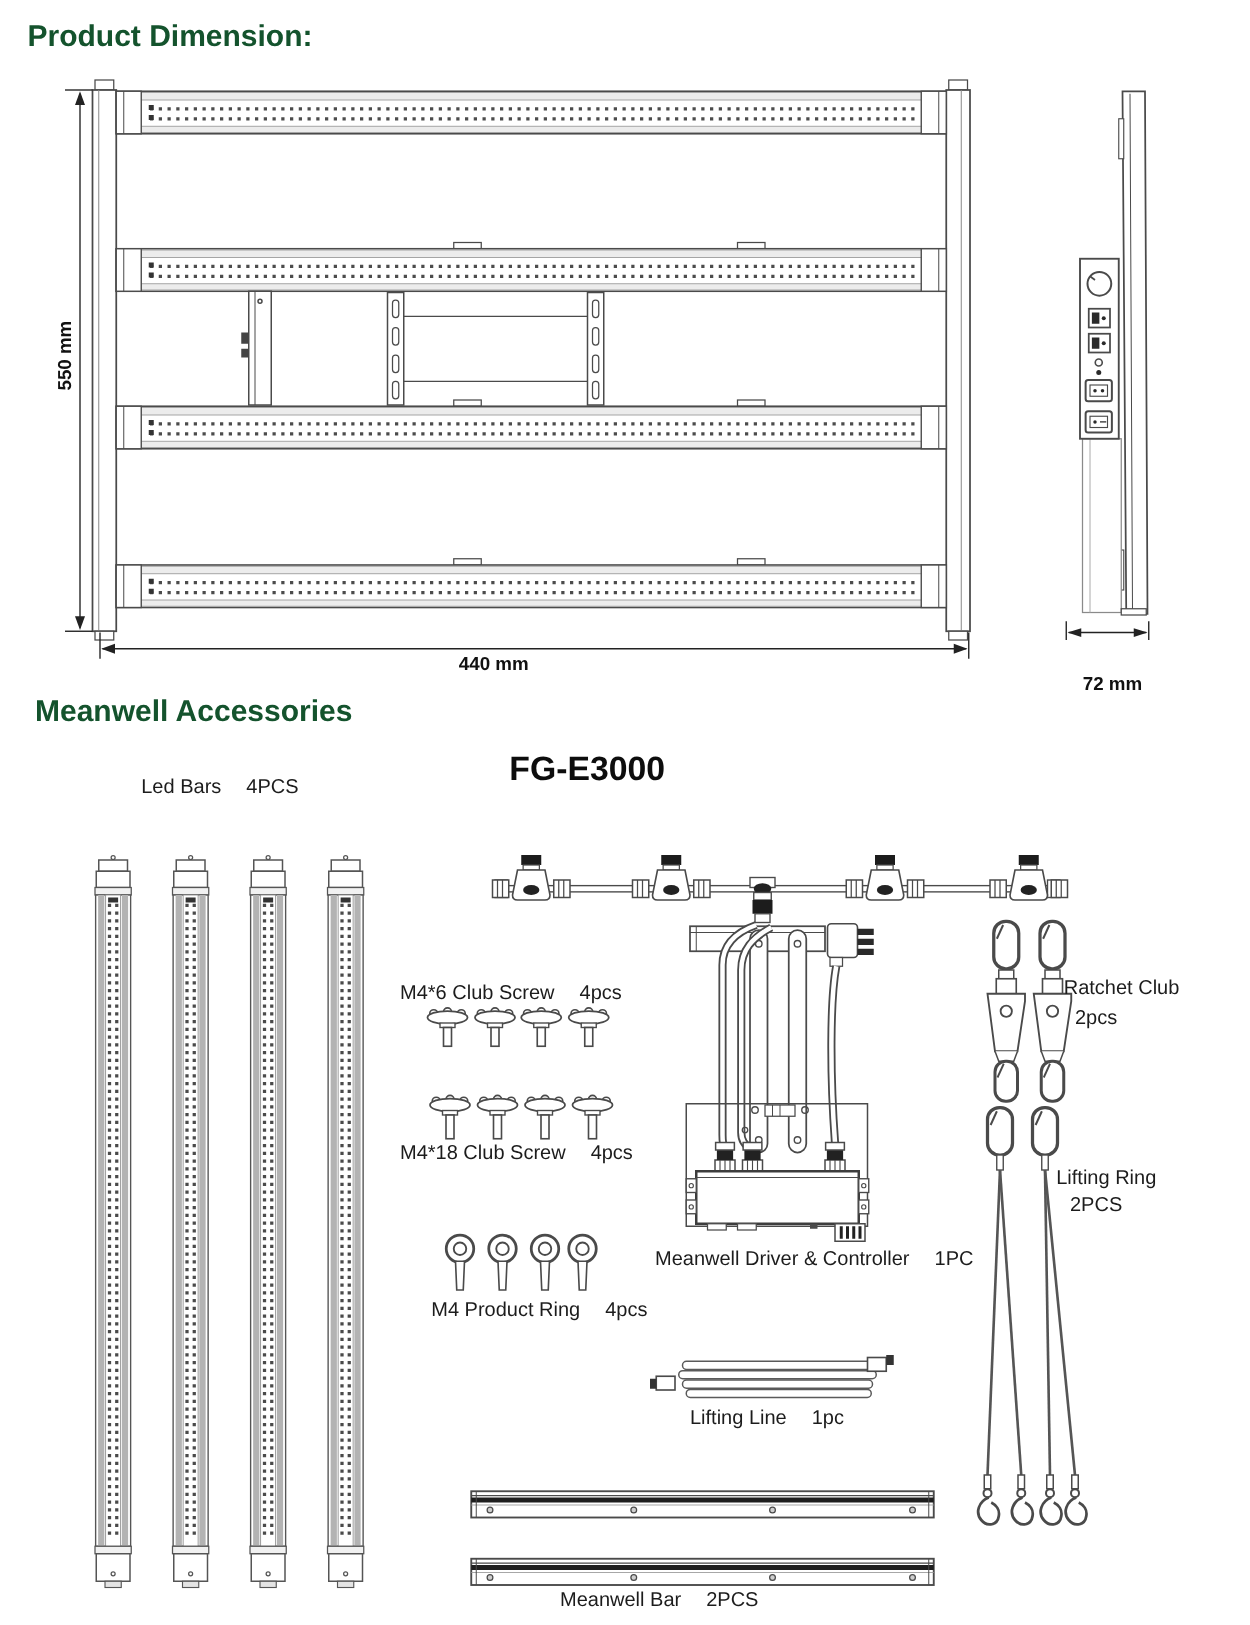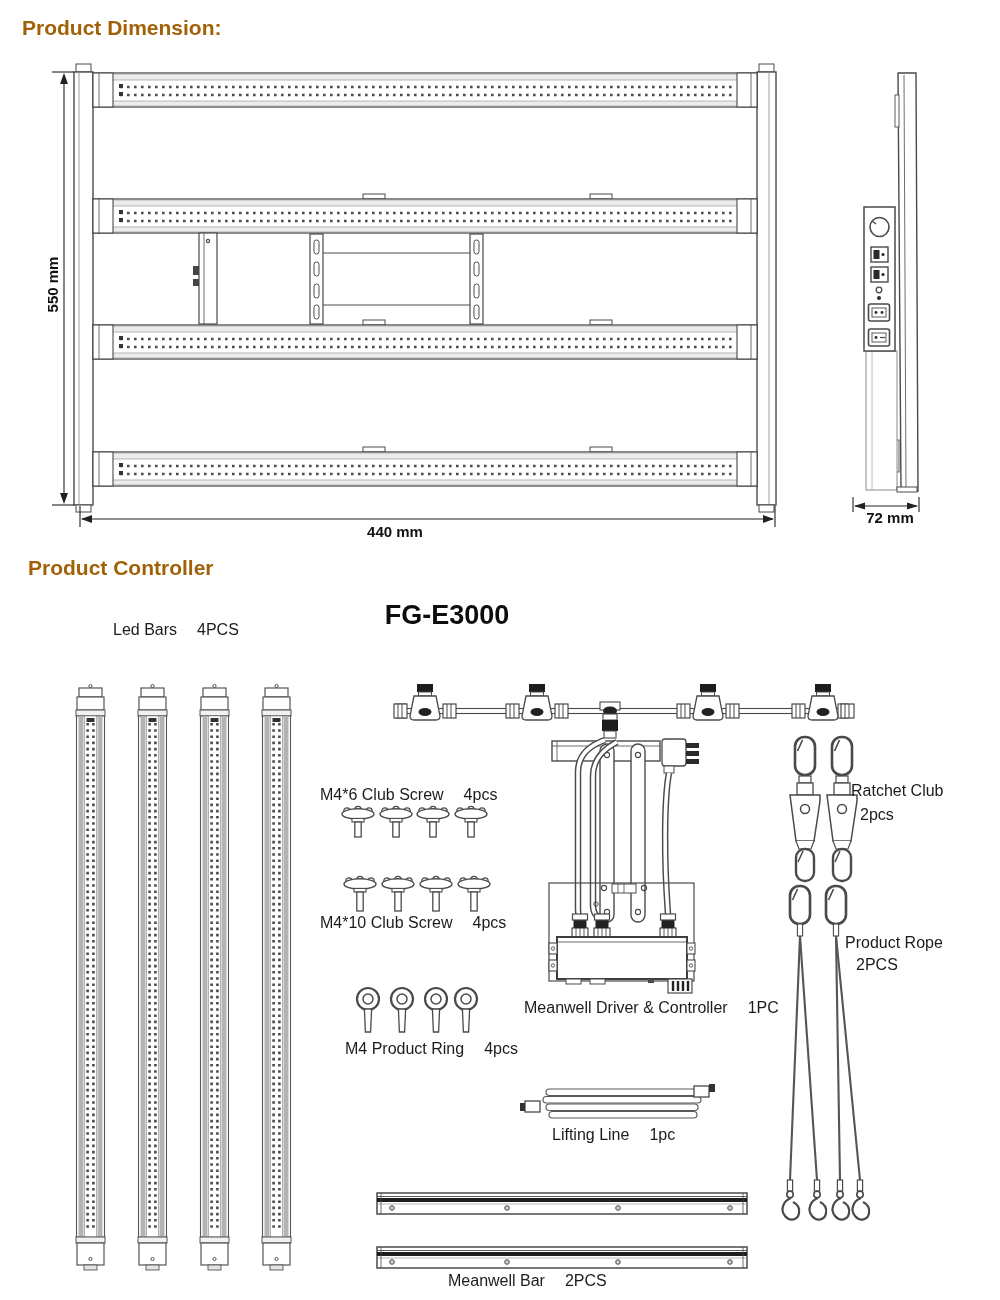--- a/index.html
+++ b/index.html
@@ -1,20 +1,20 @@
 <!DOCTYPE html>
 <html><head>
 <meta charset="utf-8">
 <style>
   *{margin:0;padding:0;box-sizing:border-box}
   html,body{width:1000px;height:1300px;background:#fff;overflow:hidden;
     font-family:"Liberation Sans",sans-serif;color:#1a1a1a}
   .abs{position:absolute}
-  .heading{font-size:21px;font-weight:bold;color:#a16207;white-space:nowrap}
-  .model{font-size:27px;font-weight:bold;color:#0d0d0d;text-align:center;width:170px}
+  .heading{font-size:24px;font-weight:bold;color:#14532d;white-space:nowrap}
+  .model{font-size:27px;font-weight:bold;color:#0d0d0d;text-align:right;width:170px}
   .dim{font-size:15px;font-weight:700;color:#111;text-align:center;white-space:nowrap}
   .rot{transform:rotate(-90deg)}
   .lbl{font-size:16px;color:#1c1c1c;white-space:nowrap}
   .lbl .qty{margin-left:20px}
   svg{position:absolute}
 </style>
 </head>
 <body>
 
 <div class="abs heading" style="left:22px;top:16px">Product Dimension:</div>
@@ -178,23 +178,23 @@
         <line x1="919" y1="497" x2="919" y2="512"></line>
       <line x1="855" y1="506" x2="917" y2="506"></line>
       <polygon points="854,506 865,502.5 865,509.5" fill="#222" stroke="none"></polygon>
       <polygon points="918,506 907,502.5 907,509.5" fill="#222" stroke="none"></polygon>
     </g>
   </g>
 </svg>
 
 <div class="abs dim rot" style="left:17px;top:276px;width:70px">550 mm</div>
 <div class="abs dim" style="left:335px;top:523px;width:120px">440 mm</div>
-<div class="abs dim" style="left:858px;top:509px;width:64px">72 mm</div>
-
-<div class="abs heading" style="left:28px;top:556px">Product Controller</div>
+<div class="abs dim" style="left:858px;top:539px;width:64px">72 mm</div>
+
+<div class="abs heading" style="left:28px;top:556px">Meanwell Accessories</div>
 <div class="abs model" style="left:362px;top:600px">FG-E3000</div>
 
 <svg width="1000" height="740" viewBox="0 560 1000 740" style="left:0;top:560px">
   <defs>
     <g id="ledbar">
       <circle cx="14.5" cy="3" r="1.6" fill="none" stroke="#555"></circle>
       <rect x="3" y="5" width="23" height="9" fill="#fff" stroke="#555" stroke-width="1.2"></rect>
       <rect x="1" y="14" width="27" height="13" fill="#fff" stroke="#555" stroke-width="1.2"></rect>
       <rect x="0" y="27" width="29" height="6" fill="#f1f1f1" stroke="#555" stroke-width="1"></rect>
       <rect x="0.5" y="33" width="28" height="521" fill="#fff" stroke="#555" stroke-width="1.1"></rect>
@@ -440,38 +440,38 @@
   <use href="#bracketbar" x="377" y="1247"></use>
 </svg>
 
 <div class="abs lbl" style="left:113px;top:621px">
   <span>Led Bars</span><span class="qty">4PCS</span>
 </div>
 <div class="abs lbl" style="left:320px;top:786px">
   <span>M4*6 Club Screw</span><span class="qty">4pcs</span>
 </div>
 <div class="abs lbl" style="left:320px;top:914px">
-  <span>M4*10 Club Screw</span><span class="qty">4pcs</span>
+  <span>M4*18 Club Screw</span><span class="qty">4pcs</span>
 </div>
 <div class="abs lbl" style="left:345px;top:1040px">
   <span>M4 Product Ring</span><span class="qty">4pcs</span>
 </div>
 <div class="abs lbl" style="left:524px;top:999px">
   <span>Meanwell Driver &amp; Controller</span><span class="qty">1PC</span>
 </div>
 <div class="abs lbl" style="left:552px;top:1126px">
   <span>Lifting Line</span><span class="qty">1pc</span>
 </div>
 <div class="abs lbl" style="left:851px;top:782px">
   <span>Ratchet Club</span>
 </div>
 <div class="abs lbl" style="left:860px;top:806px">
   <span>2pcs</span>
 </div>
 <div class="abs lbl" style="left:845px;top:934px">
-  <span>Product Rope</span>
+  <span>Lifting Ring</span>
 </div>
 <div class="abs lbl" style="left:856px;top:956px">
   <span>2PCS</span>
 </div>
 <div class="abs lbl" style="left:448px;top:1272px">
   <span>Meanwell Bar</span><span class="qty">2PCS</span>
 </div>
 
 </body></html>

